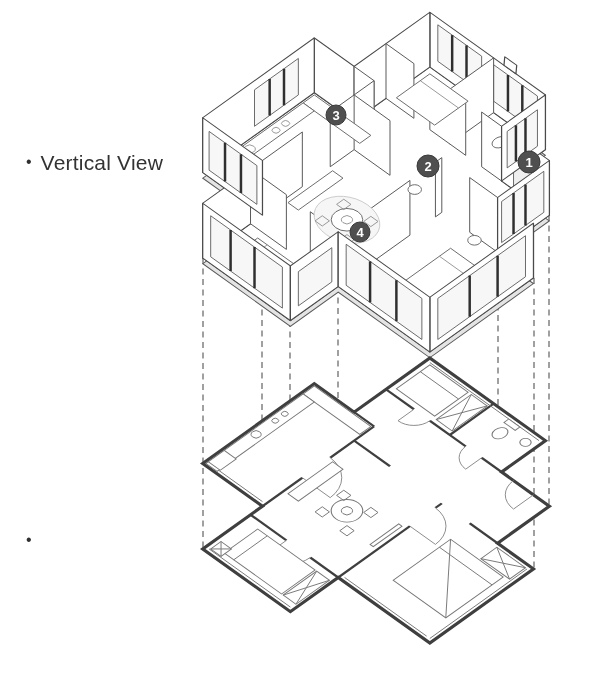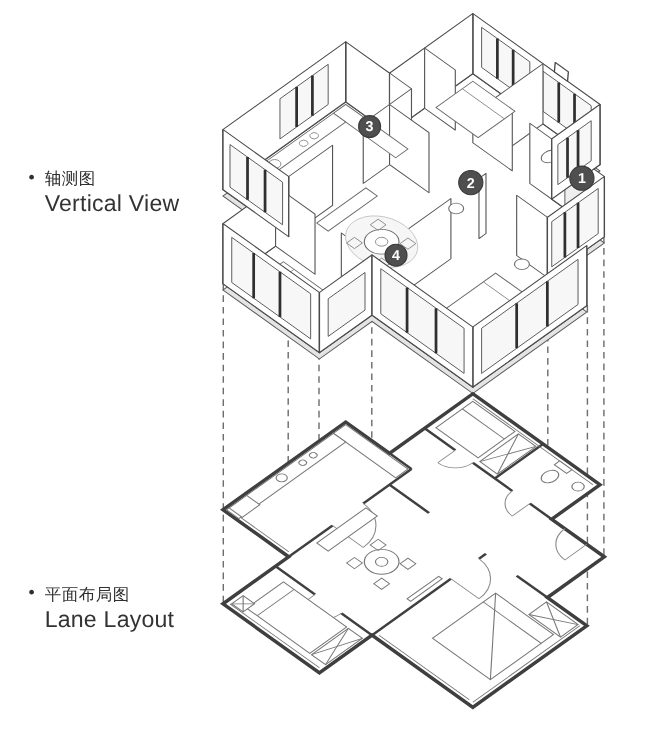--- a/index.html
+++ b/index.html
@@ -27,31 +27,26 @@
   .marker-num{fill:#ffffff;font:bold 13px "Liberation Sans",sans-serif;text-anchor:middle;}
 </style>
 </head>
 <body>
 
 <div id="stage">
 
   <div class="label" style="top:151px">
     <span class="bullet">•</span>
     <div class="ltext">
-      <div>轴测图</div>
       <div class="en">Vertical View</div>
     </div>
   </div>
 
   <div class="label" style="top:529px">
     <span class="bullet">•</span>
-    <div class="ltext">
-      <div>平面布局图</div>
-      <div class="en">Lane Layout</div>
-    </div>
   </div>
 
   <svg width="600" height="676" viewBox="0 0 600 676">
 
     <g>
       <line class="dash" x1="203" y1="258" x2="203" y2="549"></line>
       <line class="dash" x1="262" y1="215" x2="262" y2="506"></line>
       <line class="dash" x1="290" y1="321" x2="290" y2="612"></line>
       <line class="dash" x1="338" y1="287" x2="338" y2="578"></line>
       <line class="dash" x1="430" y1="352" x2="430" y2="643"></line>

